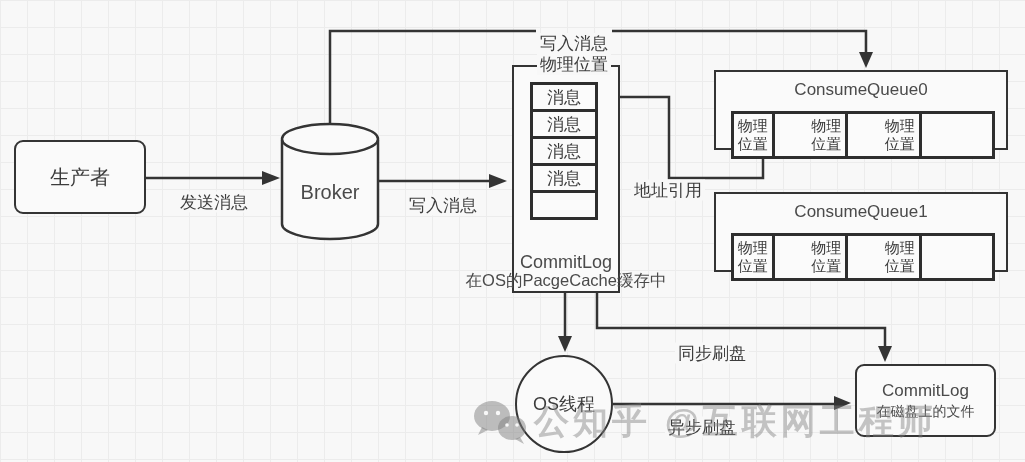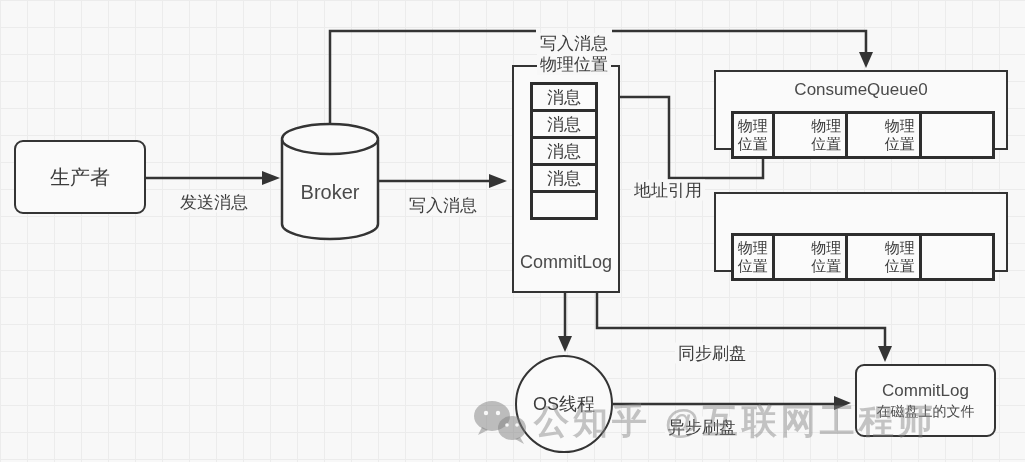--- a/index.html
+++ b/index.html
@@ -151,35 +151,37 @@
 
   <div class="node clog-outer"></div>
   <div class="msg-stack">
     <div class="msg-row">消息</div>
     <div class="msg-row">消息</div>
     <div class="msg-row">消息</div>
     <div class="msg-row">消息</div>
     <div class="msg-row"></div>
   </div>
   <div class="clog-title">CommitLog</div>
+  <div class="clog-caption">在OS的PacgeCache缓存中</div>
 
   <div class="node cq cq0">
     <div class="cq-title">ConsumeQueue0</div>
     <div class="cq-row">
       <div class="cq-cell">物理
 位置</div>
       <div class="cq-cell">物理
 位置</div>
       <div class="cq-cell">物理
 位置</div>
       <div class="cq-cell"></div>
     </div>
   </div>
 
   <div class="node cq cq1">
+    <div class="cq-title">ConsumeQueue1</div>
     <div class="cq-row">
       <div class="cq-cell">物理
 位置</div>
       <div class="cq-cell">物理
 位置</div>
       <div class="cq-cell">物理
 位置</div>
       <div class="cq-cell"></div>
     </div>
   </div>

